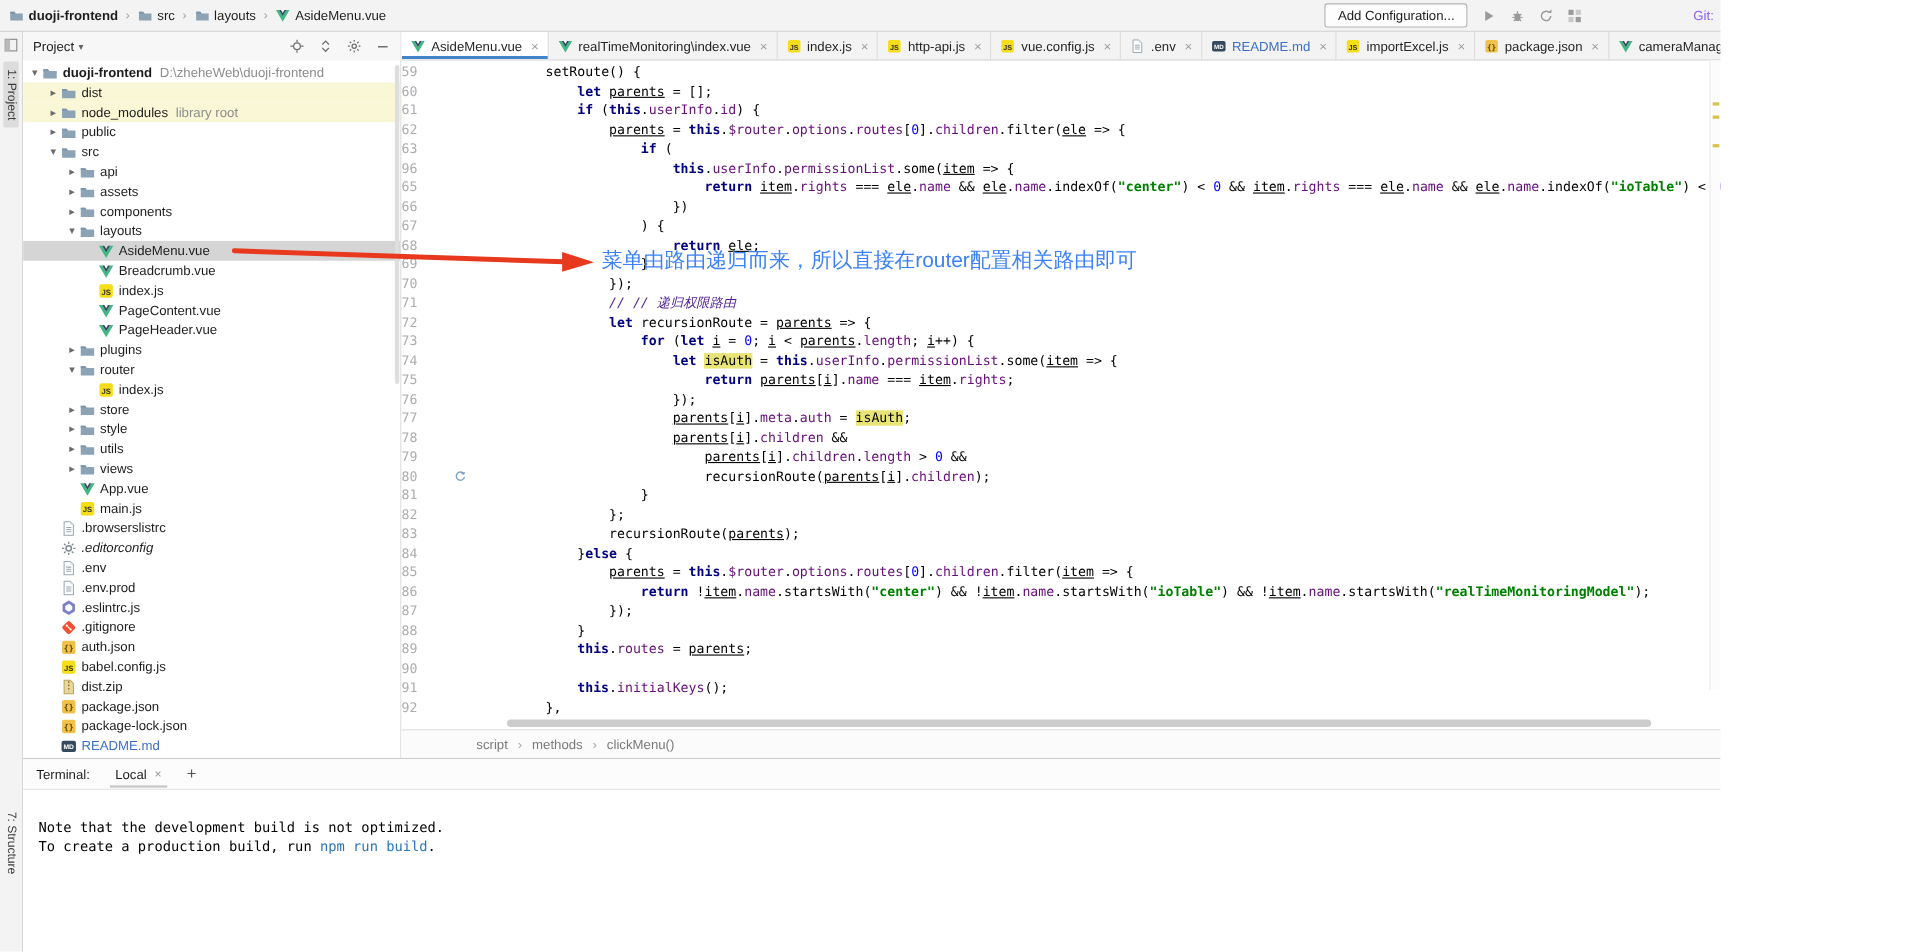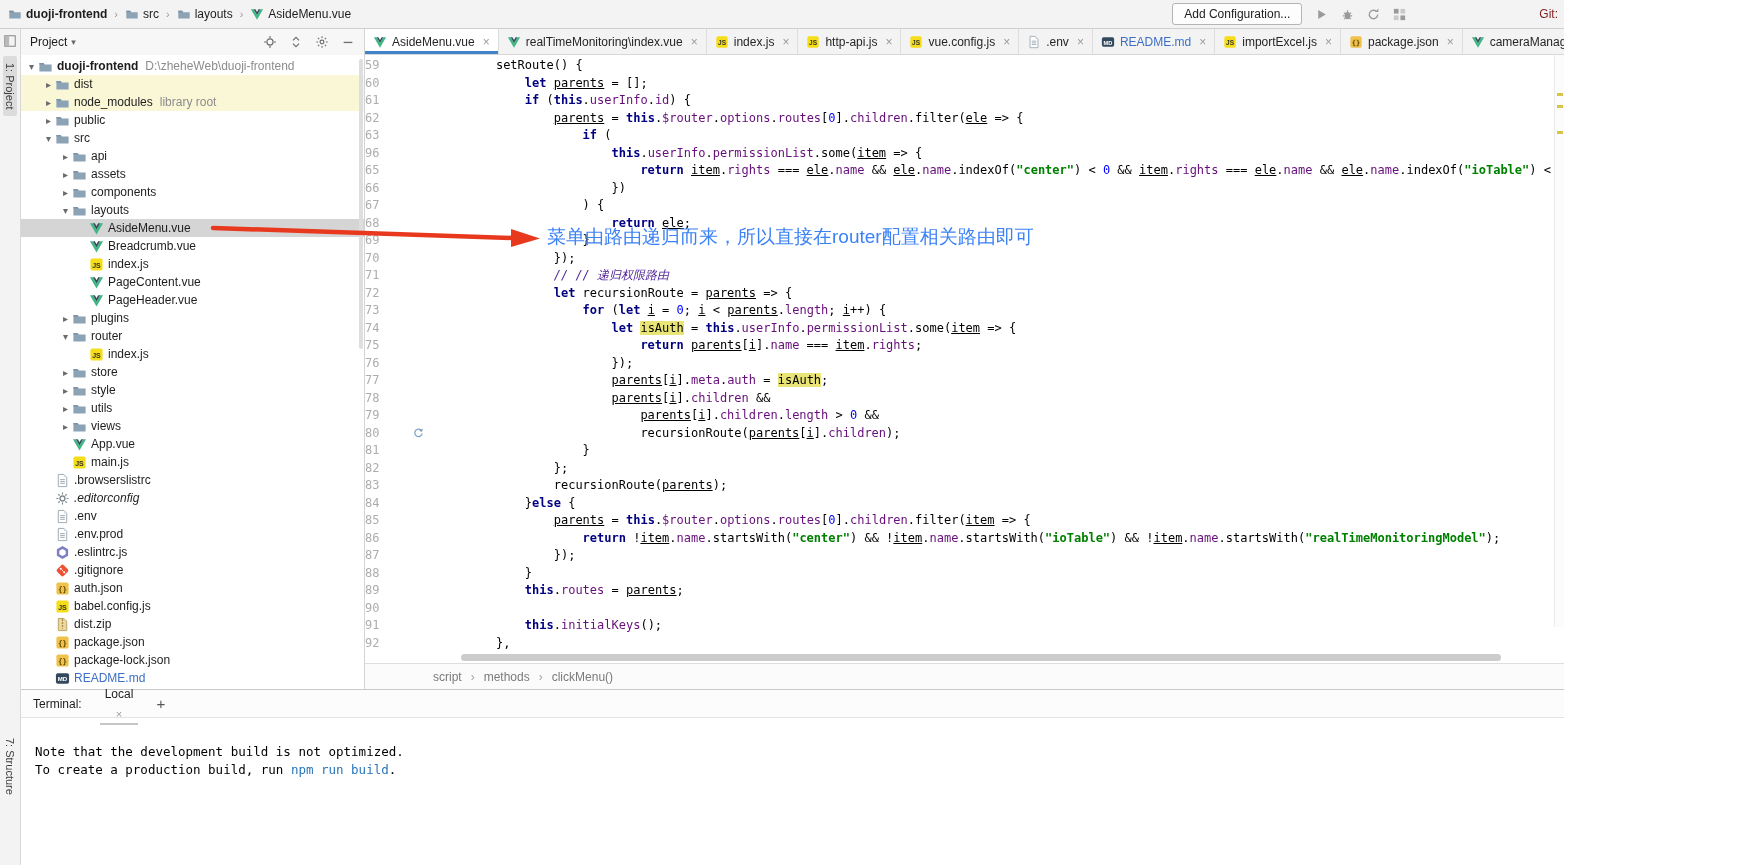--- a/index.html
+++ b/index.html
@@ -11,21 +11,21 @@
   .titlebar{height:28px;background:#f3f3f3;border-bottom:1px solid #cfcfcf;
             display:flex;align-items:center;padding:0 6px;}
   .tb-path{display:flex;align-items:center;gap:3px;}
   .tb-item{display:flex;align-items:center;gap:4px;padding:1px 2px;cursor:default;}
   .tb-root{font-weight:bold;}
   .tb-sep{color:#9a9a9a;font-size:11px;margin:0 2px;}
   .tb-right{margin-left:auto;display:flex;align-items:center;gap:12px;}
   .addcfg{border:1px solid #b5b5b5;background:#fdfdfd;border-radius:3px;
           padding:3px 11px;font-family:inherit;font-size:12px;color:#1d1d1d;}
   .tb-icons{display:flex;align-items:center;gap:11px;}
-  .git-label{margin-left:120px;color:#7f1d1d;white-space:nowrap;}
+  .git-label{margin-left:88px;color:#8b5cf6;white-space:nowrap;}
 
   
   .body-row{display:flex;height:837px;}
   .left-strip{width:20px;background:#f3f3f3;border-right:1px solid #d8d8d8;
               display:flex;flex-direction:column;align-items:center;padding-top:5px;gap:8px;}
   .vlabel{writing-mode:vertical-rl;font-size:11px;color:#3c3c3c;padding:7px 1px;white-space:nowrap;}
   .vlabel.active{background:#dcdcdc;border-radius:2px;}
   .strip-bottom{margin-top:auto;margin-bottom:64px;}
   .content-col{flex:1;display:flex;flex-direction:column;min-width:0;}
   .upper{display:flex;height:660px;min-height:660px;}
@@ -75,21 +75,21 @@
   .crumbbar{height:25px;min-height:25px;border-top:1px solid #dedede;background:#fbfbfb;
             display:flex;align-items:center;padding-left:68px;color:#7a7a7a;gap:9px;}
   .crumb-sep{color:#a6a6a6;}
   .estripe{position:absolute;right:0;top:26px;bottom:62px;width:9px;background:#fcfcfc;border-left:1px solid #ececec;}
   .emark{position:absolute;right:1px;width:6px;height:3px;background:#d9c34a;}
 
   
   .terminal{flex:1;border-top:1px solid #c9c9c9;display:flex;flex-direction:column;background:#fff;}
   .term-head{height:27px;min-height:27px;display:flex;align-items:center;padding:0 12px;gap:18px;
              border-bottom:1px solid #e3e3e3;background:#fcfcfc;}
-  .term-tab{display:flex;align-items:center;gap:7px;padding:5px 5px 3px;border-bottom:2px solid #c6c6c6;flex-direction:column;}
+  .term-tab{display:flex;align-items:center;gap:7px;padding:5px 5px 3px;border-bottom:2px solid #c6c6c6;}
   .term-tab .x{color:#9b9b9b;font-size:11px;}
   .term-plus{color:#555;font-size:15px;}
   .term-body{flex:1;font-family:"DejaVu Sans Mono",monospace;font-size:12.5px;line-height:18px;
              padding:25px 0 0 14px;color:#101010;}
   .tk-l{color:#2976bb;}
 
   
   .ic{width:15px;height:15px;min-width:15px;display:inline-flex;}
   .ic svg{width:100%;height:100%;}
   .ic-sm{width:14px;height:14px;min-width:14px;}

